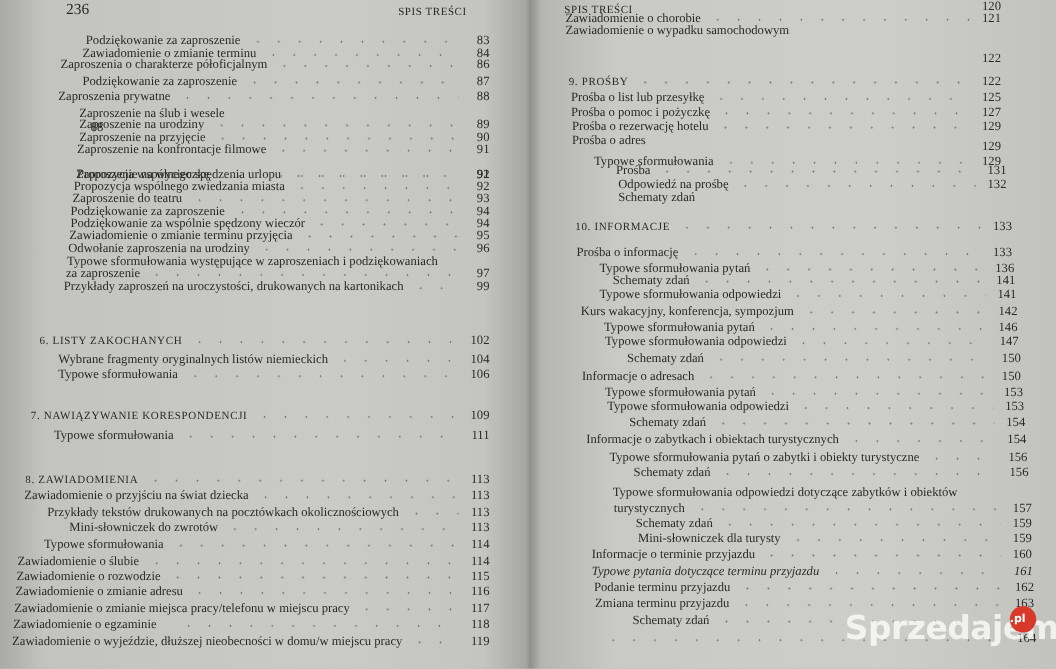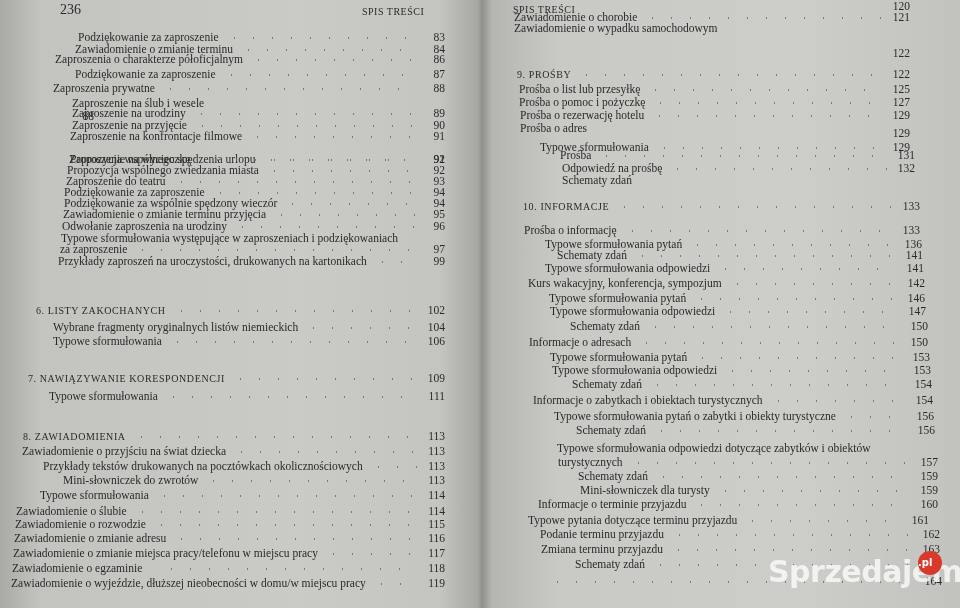--- a/index.html
+++ b/index.html
@@ -402,21 +402,21 @@
         <div class="entry" style="top: 484px; left: 90px; width: 358px;">
           <span class="t">Mini-słowniczek dla turysty</span>
           <span class="dots"></span>
           <span class="p">159</span>
         </div>
         <div class="entry" style="top: 498px; left: 48px; width: 400px;">
           <span class="t">Informacje o terminie przyjazdu</span>
           <span class="dots"></span>
           <span class="p">160</span>
         </div>
-        <div class="entry" style="top: 514px; left: 38px; width: 401px;">
+        <div class="entry" style="top: 514px; left: 48px; width: 401px; font-style: italic;">
           <span class="t">Typowe pytania dotyczące terminu przyjazdu</span>
           <span class="dots"></span>
           <span class="p">161</span>
         </div>
         <div class="entry" style="top: 528px; left: 50px; width: 400px;">
           <span class="t">Podanie terminu przyjazdu</span>
           <span class="dots"></span>
           <span class="p">162</span>
         </div>
         <div class="entry" style="top: 543px; left: 51px; width: 399px;">

